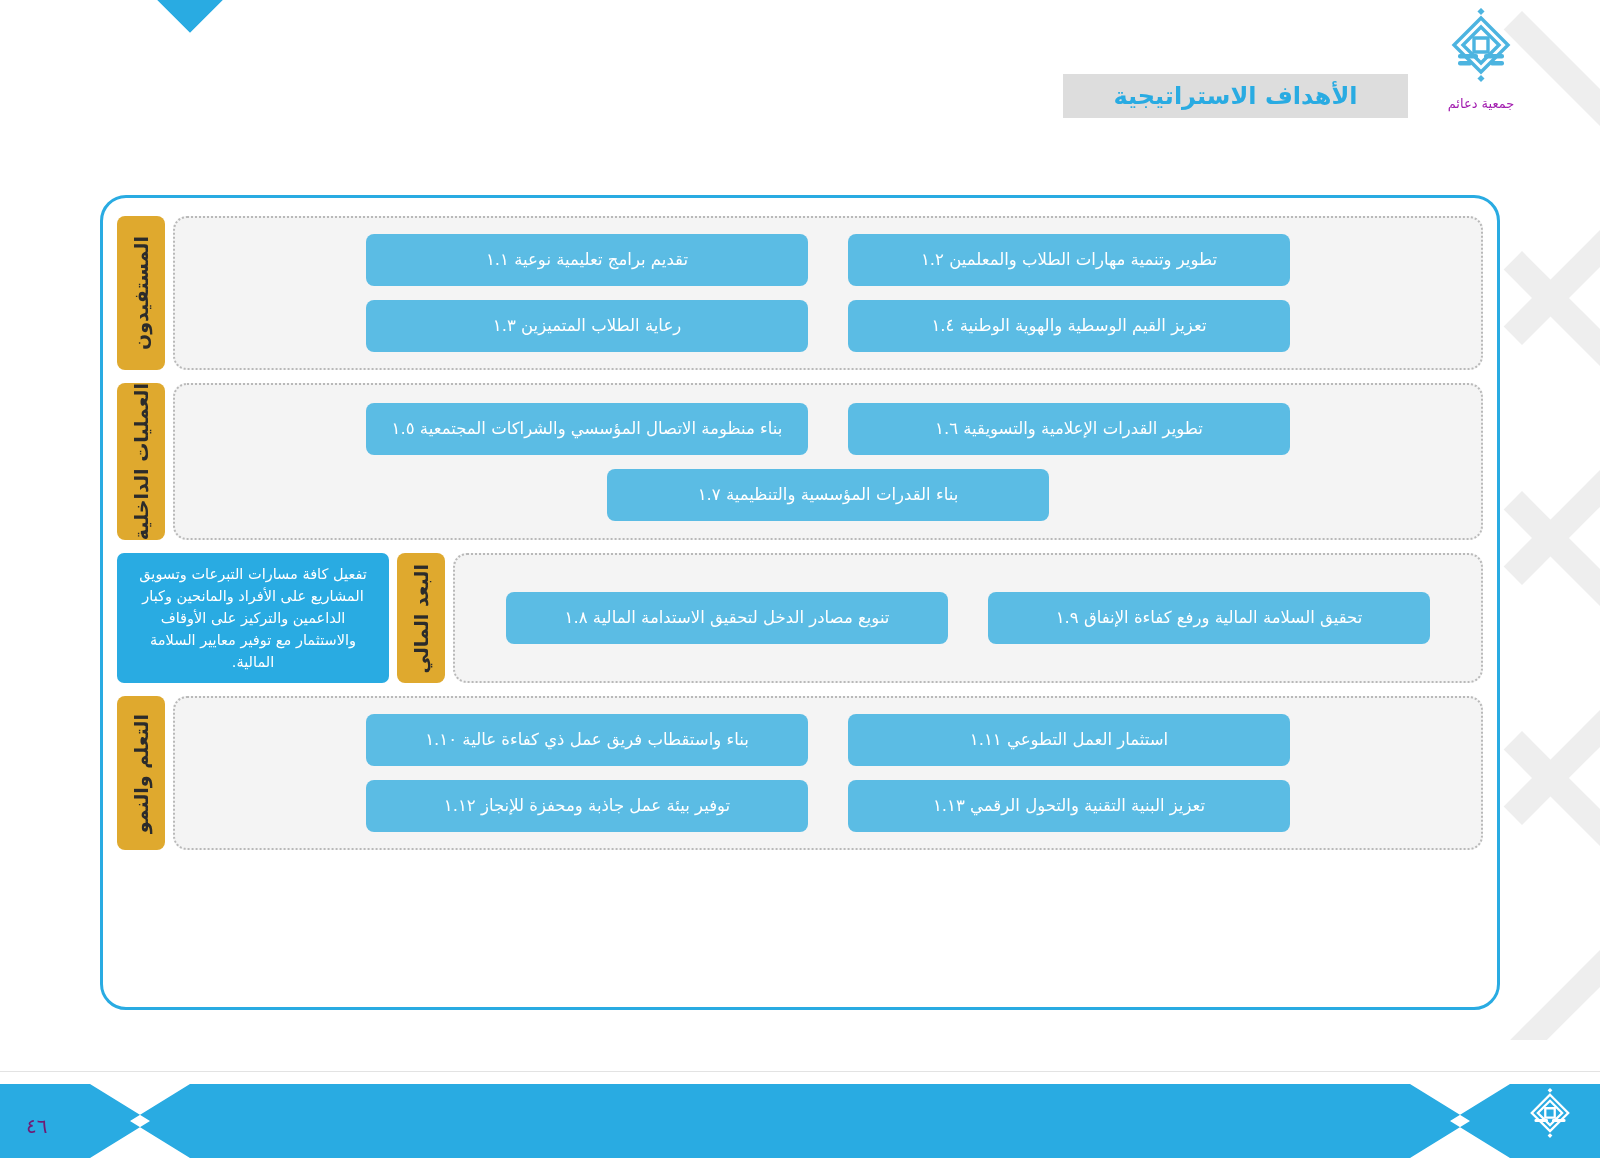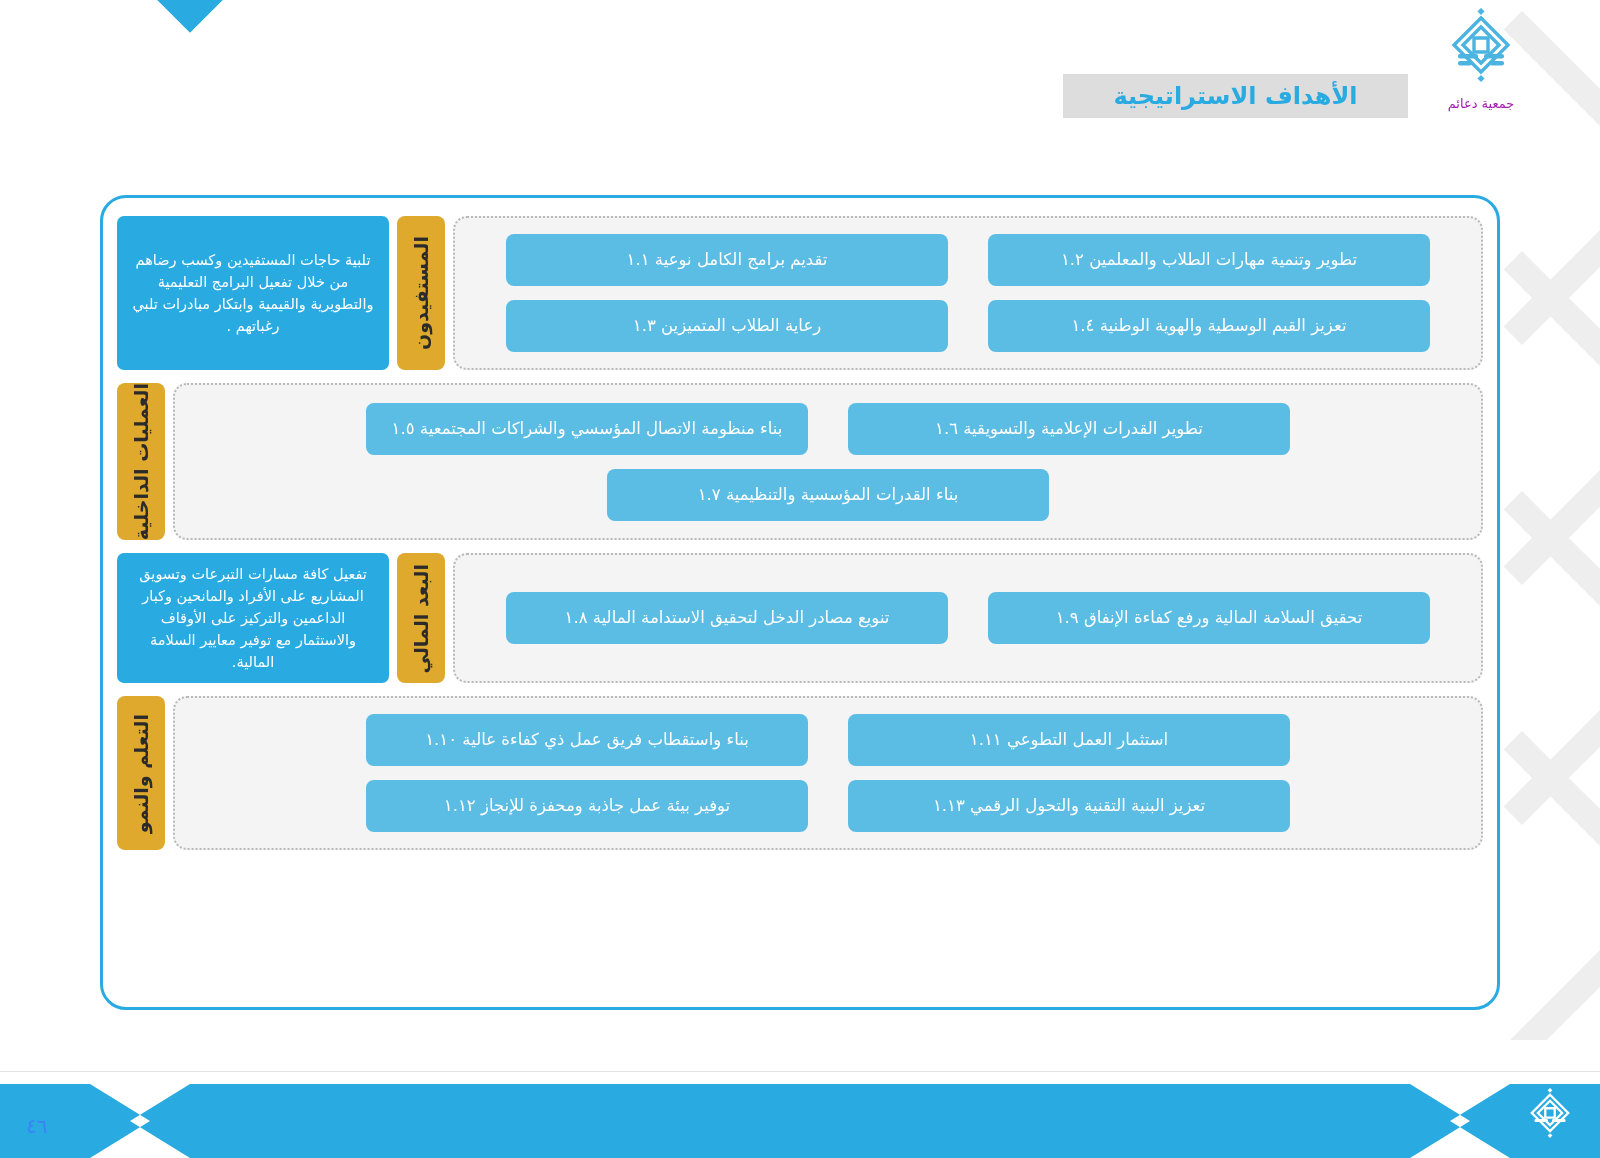--- a/index.html
+++ b/index.html
@@ -239,21 +239,21 @@
     align-items: center;
     justify-content: center;
     color: #ffffff;
     font-size: 20px;
     letter-spacing: 0.5px;
   }
   .footer-page-number {
     position: absolute;
     left: 26px;
     bottom: 20px;
-    color: #3b82f6;
+    color: #701a75;
     font-size: 20px;
   }
   .footer-logo-mark {
     position: absolute;
     right: 24px;
     bottom: 8px;
   }
   .thin-rule {
     position: absolute;
     left: 0; right: 0;
@@ -305,43 +305,40 @@
 
   <section class="perspective-row row-1">
     <div class="objectives-zone">
       <div class="obj-line">
         <div class="objective-pill">
           <span>تطوير وتنمية مهارات الطلاب والمعلمين</span>
           <span>&nbsp;</span>
           <span>١.٢</span>
         </div>
         <div class="objective-pill">
-          <span>تقديم برامج الكامل نوعية</span>
+          <span>تقديم برامج تعليمية نوعية</span>
           <span>&nbsp;</span>
           <span>١.١</span>
         </div>
       </div>
       <div class="obj-line">
         <div class="objective-pill">
           <span>تعزيز القيم الوسطية والهوية الوطنية</span>
           <span>&nbsp;</span>
           <span>١.٤</span>
         </div>
         <div class="objective-pill">
           <span>رعاية الطلاب المتميزين</span>
           <span>&nbsp;</span>
           <span>١.٣</span>
         </div>
       </div>
     </div>
     <div class="perspective-label">
       <span class="vtext">المستفيدون</span>
-    </div>
-    <div class="desc-card">
-      <span>تلبية حاجات المستفيدين وكسب رضاهم  من خلال تفعيل البرامج التعليمية والتطويرية والقيمية وابتكار مبادرات تلبي رغباتهم .</span>
     </div>
   </section>
 
   <section class="perspective-row row-2">
     <div class="objectives-zone">
       <div class="obj-line">
         <div class="objective-pill pill-16">
           <span> تطوير القدرات الإعلامية والتسويقية</span>
           <span>&nbsp;</span>
           <span>١.٦</span>

